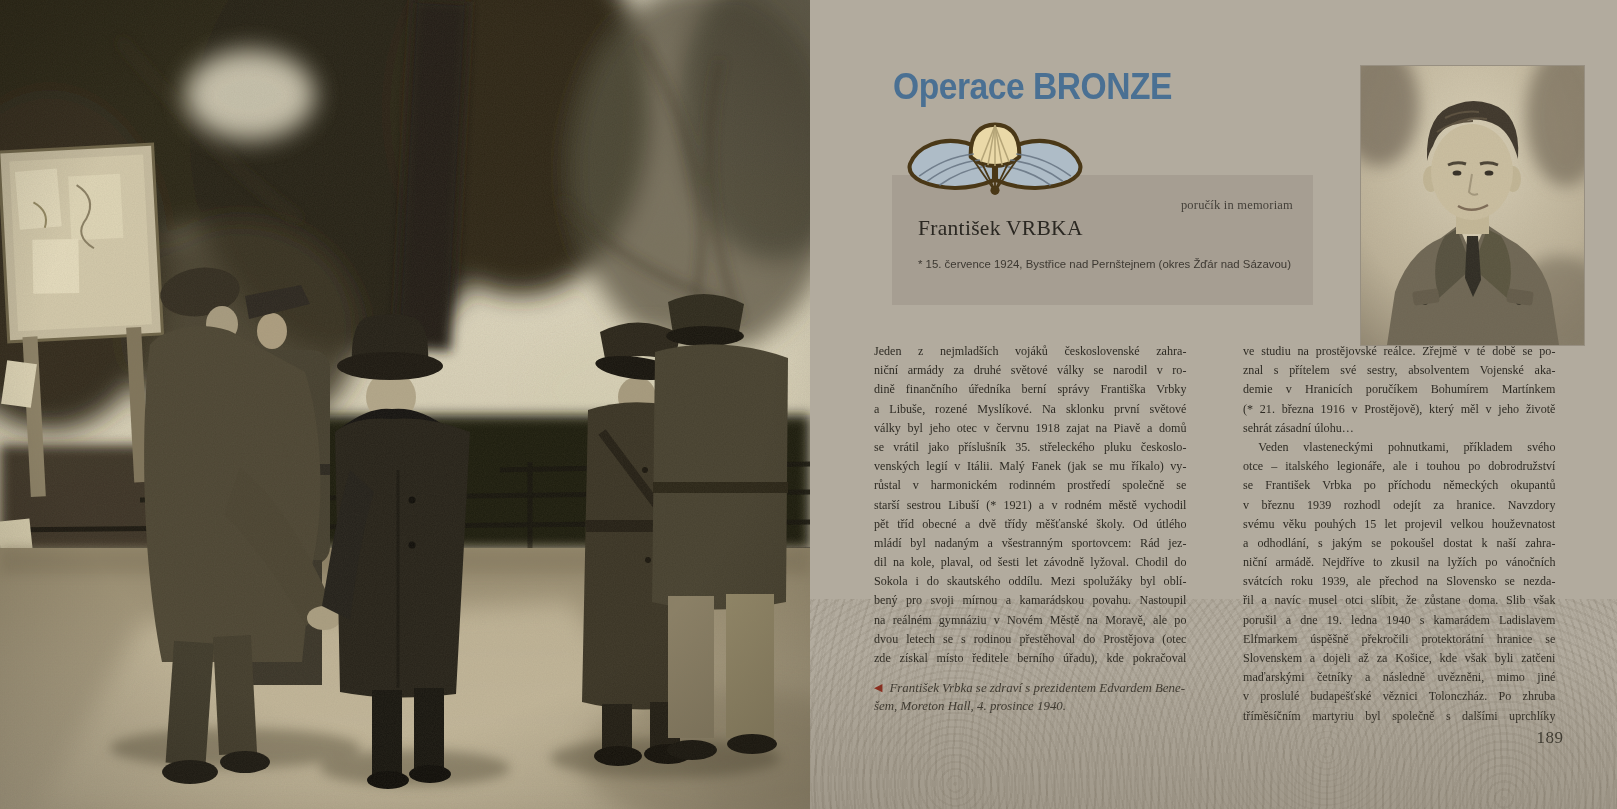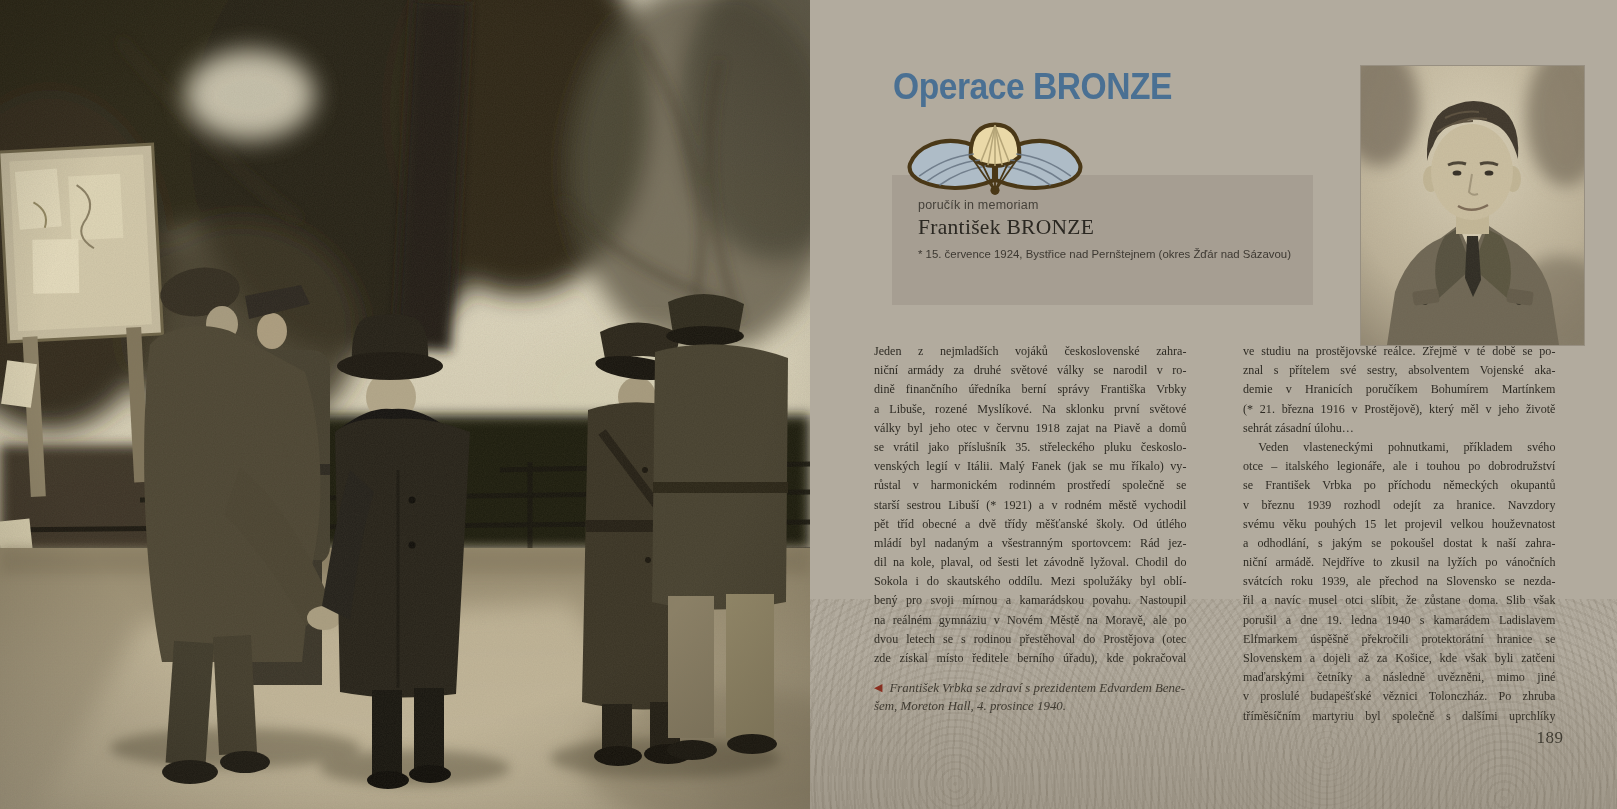--- a/index.html
+++ b/index.html
@@ -20,23 +20,23 @@
       linear-gradient(to top, rgba(95,85,66,.22), rgba(95,85,66,0) 75%);}
 
   .chapter-title{position:absolute;left:83px;top:66px;
     font-family:"Liberation Sans", sans-serif;font-weight:700;font-size:35px;line-height:38px;
     letter-spacing:-.5px;color:#4a7093;transform:scale(.96,1.06);transform-origin:0 0;white-space:nowrap;}
 
   .badge{position:absolute;left:95px;top:121px;width:180px;height:78px;z-index:3;}
 
   .memorial-box{position:absolute;left:82px;top:175px;width:421px;height:130px;background:#a69e92;z-index:2;
     box-sizing:border-box;padding:23px 20px 0 26px;}
-  .rank-line{font-family:Liberation Sans, sans-serif;font-size:12.5px;color:#45413a;letter-spacing:.2px;}
+  .rank-line{font-family:Liberation Serif, serif;font-size:12.5px;color:#45413a;letter-spacing:.2px;text-align:right;}
   .person-name{font-size:21.5px;color:#2b2822;margin-top:3px;letter-spacing:.3px;}
-  .vitals{margin-top:7px;font-family:"Liberation Sans", sans-serif;font-size:11.4px;line-height:15.5px;color:#3d3932;}
+  .vitals{margin-top:16px;font-family:"Liberation Sans", sans-serif;font-size:11.4px;line-height:15.5px;color:#3d3932;}
 
   .portrait{position:absolute;left:551px;top:66px;width:223px;height:279px;z-index:1;
     box-shadow:0 0 0 1px rgba(70,60,45,.25);}
   .portrait svg{display:block;width:223px;height:279px;}
 
   .col{position:absolute;top:341px;width:346px;font-size:13.4px;line-height:19.2px;color:#2e2b24;
     transform:scaleX(.903);transform-origin:0 0;}
   .col1{left:64px;}
   .col2{left:433px;}
   .tline{height:19.2px;overflow:hidden;text-align:justify;text-align-last:justify;}
@@ -248,21 +248,21 @@
         <line x1="76" y1="41" x2="88" y2="66"></line>
       <line x1="89" y1="44" x2="89" y2="66"></line>
         <line x1="102" y1="41" x2="90" y2="66"></line>
       <line x1="111" y1="37" x2="91" y2="66"></line>
     </g>
     <circle cx="89" cy="68" r="4.5" fill="#4a3817"></circle>
   </svg>
 
   <div class="memorial-box">
     <div class="rank-line">poručík in memoriam</div>
-    <div class="person-name">František BRONZE</div>
+    <div class="person-name">František VRBKA</div>
     <div class="vitals">
       <div>* 15. července 1924, Bystřice nad Pernštejnem (okres Žďár nad Sázavou)</div>
     </div>
   </div>
 
   <div class="portrait">
     <svg viewBox="0 0 223 279" preserveAspectRatio="none">
       <defs>
         <radialGradient id="pbg" cx=".5" cy=".3" r=".95">
           <stop offset="0" stop-color="#d9d0b7"></stop>

